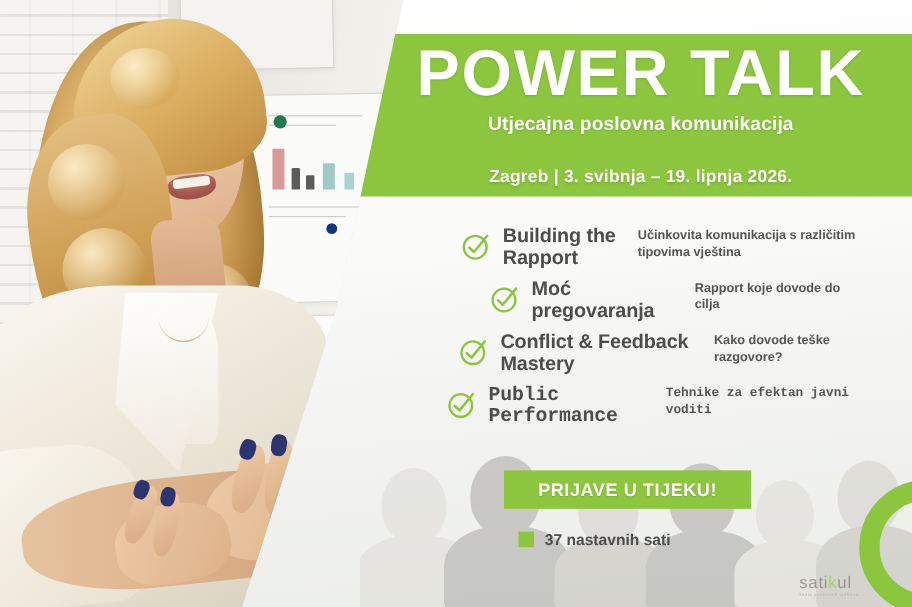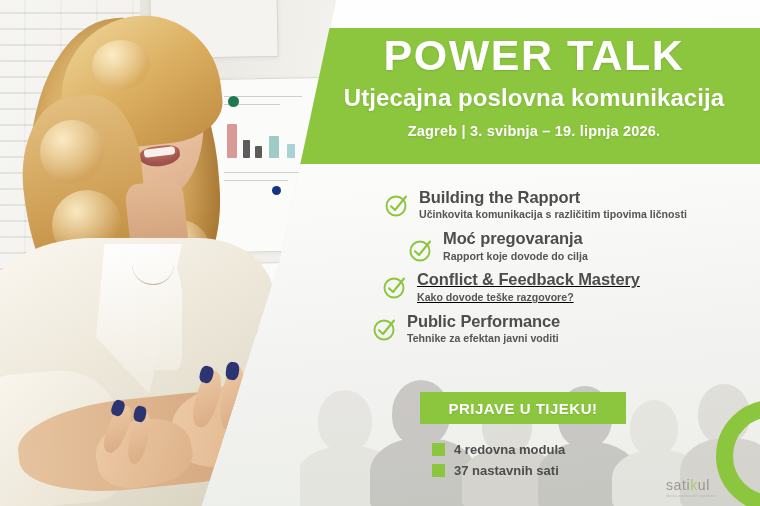--- a/index.html
+++ b/index.html
@@ -174,49 +174,49 @@
     background:#8cc63e;
     -webkit-clip-path:polygon(9.1% 0,100% 0,100% 100%,3.0% 100%);
     clip-path:polygon(9.1% 0,100% 0,100% 100%,3.0% 100%);
   }
   .band-inner{
     position:absolute;left:286px;top:28px;width:478px;height:136px;
     display:flex;flex-direction:column;align-items:center;justify-content:flex-start;
     padding-top:6px;box-sizing:border-box;
   }
   .title{
-    font-size:43px;font-weight:bold;color:#ffffff;letter-spacing:1.5px;
+    font-size:54px;font-weight:bold;color:#ffffff;letter-spacing:1.5px;
     line-height:1.02;margin:0;padding-left:18px;
     text-shadow:0 1px 2px rgba(90,130,40,.35);
   }
   .subtitle{
-    font-size:24px;font-weight:bold;color:#ffffff;margin:6px 0 0 0;
+    font-size:16px;font-weight:bold;color:#ffffff;margin:6px 0 16px 0;
     padding-left:18px;letter-spacing:.1px;
     text-shadow:0 1px 2px rgba(90,130,40,.30);
   }
   .dateline{
     font-size:14.5px;font-weight:bold;color:#ffffff;margin:11px 0 0 0;
     padding-left:18px;letter-spacing:.2px;
     text-shadow:0 1px 2px rgba(90,130,40,.30);
   }
 
   
   .bullets{
     position:absolute;left:376px;top:188px;width:344px;
   }
   .bullet{display:flex;align-items:flex-start;margin-bottom:7px;}
   .b0{margin-left:8px;}
-  .b1{margin-left:32px;align-items:flex-end;}
-  .b2{margin-left:6px;text-decoration:underline;}
-  .b3{margin-left:-4px;}
+  .b1{margin-left:32px;}
+  .b2{margin-left:6px;}
+  .b3{margin-left:-4px;font-family:Liberation Mono, monospace;}
   .check{
     width:26px;height:26px;flex:0 0 26px;margin-top:4px;margin-right:9px;position:relative;
   }
   .check svg{display:block;width:26px;height:26px;}
-  .btext{display:flex;flex-direction:column;}
+  .btext{display:flex;flex-direction:row;}
   .bhead{
     font-size:16.5px;font-weight:bold;color:#4d4d4d;line-height:1.12;letter-spacing:-.1px;
   }
   .bsub{
     font-size:10.6px;font-weight:bold;color:#555555;line-height:1.3;margin-top:2px;
   }
   .bullet.b1 .btext,.bullet.b3 .btext{align-items:flex-start;}
 
   
   .cta{
@@ -355,21 +355,21 @@
 
     <div class="bullet b0">
       <span class="check">
         <svg viewBox="0 0 26 26">
           <circle cx="12" cy="14" r="9.5" fill="none" stroke="#8cc63e" stroke-width="1.9"></circle>
           <path d="M7 14.3 L11 18 L22 4.5" fill="none" stroke="#8cc63e" stroke-width="2.1" stroke-linecap="round" stroke-linejoin="round"></path>
         </svg>
       </span>
       <span class="btext">
         <span class="bhead">Building the Rapport</span>
-        <span class="bsub">Učinkovita komunikacija s različitim tipovima ličnosti</span>
+        <span class="bsub">Učinkovita komunikacija s različitim tipovima vještina</span>
       </span>
     </div>
 
     <div class="bullet b1">
       <span class="check">
         <svg viewBox="0 0 26 26">
           <circle cx="12" cy="14" r="9.5" fill="none" stroke="#8cc63e" stroke-width="1.9"></circle>
           <path d="M7 14.3 L11 18 L22 4.5" fill="none" stroke="#8cc63e" stroke-width="2.1" stroke-linecap="round" stroke-linejoin="round"></path>
         </svg>
       </span>
@@ -407,24 +407,20 @@
 
   </div>
 
   <div class="cta">
     <span>PRIJAVE U TIJEKU!</span>
   </div>
 
   <div class="fbullets">
     <div class="fbul">
       <span class="fsq"></span>
-      <span class="ftext">4 redovna modula</span>
-    </div>
-    <div class="fbul">
-      <span class="fsq"></span>
       <span class="ftext">37 nastavnih sati</span>
     </div>
   </div>
 
   <div class="logo">
     <div class="logo-name"><span>sati</span><span class="k">k</span><span>ul</span></div>
     <div class="logo-tag">škola poslovnih vještina</div>
   </div>
 
   <div class="ring"></div>

